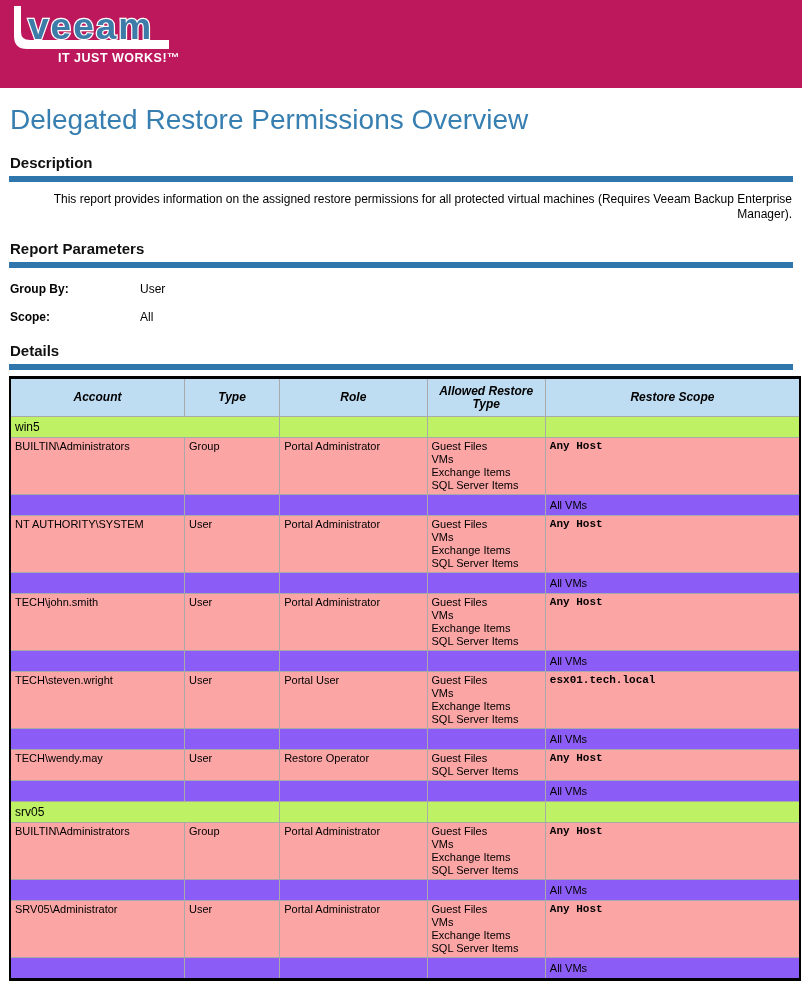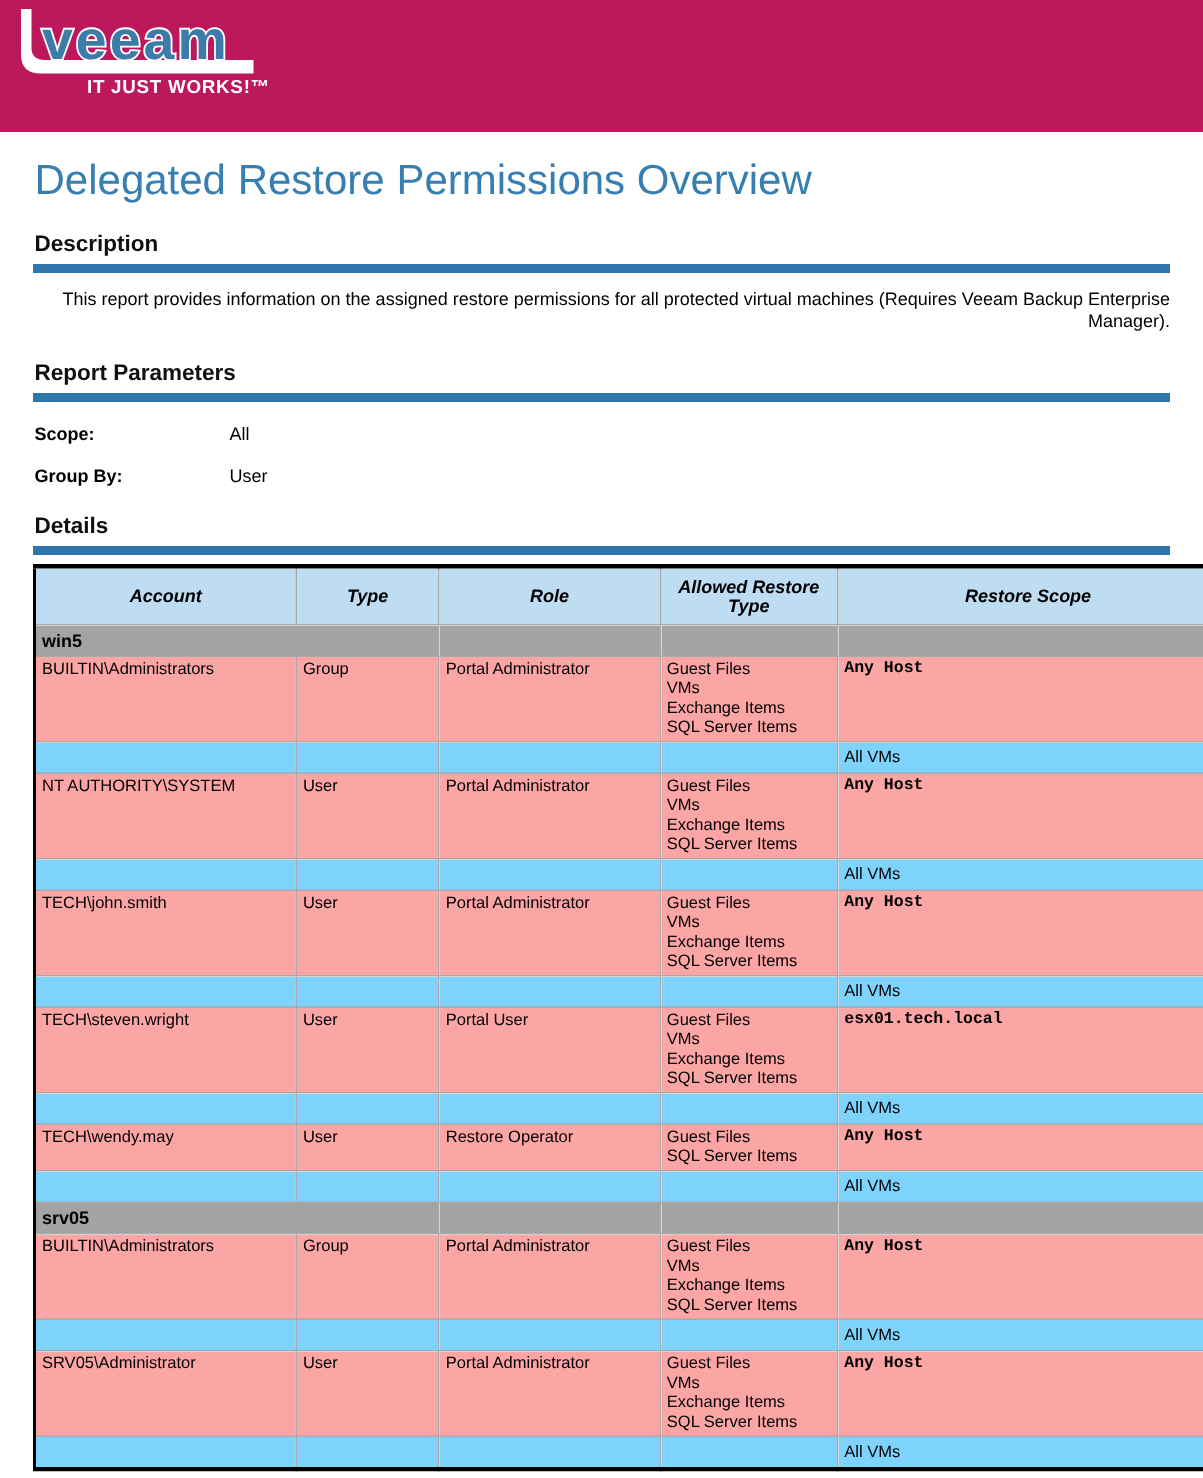--- a/index.html
+++ b/index.html
@@ -9,21 +9,21 @@
     color:#000;
   }
   
   .banner{
     height:88px;
     background:#be185d;
     overflow:hidden;
   }
   .logo-svg{display:block;margin:4px 0 0 8px;}
   
-  .content{padding:0 22px;}
+  .content{padding:0 9px;}
   .page-title{
     color:#377EB1;
     font-size:28px;
     font-weight:normal;
     margin:16px 0 0 1px;
     letter-spacing:0px;
   }
   .section-heading{
     font-size:15px;
     font-weight:bold;
@@ -67,30 +67,30 @@
   table.details th{
     background:#BEDCF2;
     font-size:12px;
     font-weight:bold;
     text-align:center;
     vertical-align:middle;
     height:33px;
     font-style:italic;
   }
   tr.group-row td{
-    background:#a3a3a3;
-    font-weight:bold;
+    background:#bef264;
+    font-weight:normal;
     font-size:12px;
     height:16px;
     vertical-align:middle;
   }
   tr.entry-row td{background:#fca5a5;}
   tr.entry-row td.scope-cell{font-weight:bold;font-family:Liberation Mono, monospace;}
   tr.sub-row td{
-    background:#7dd3fc;
+    background:#8b5cf6;
     height:16px;
     vertical-align:middle;
   }
   .allowed-line{display:block;}
 </style>
 </head>
 <body>
 
 <div class="banner">
   <svg class="logo-svg" width="190" height="64" viewBox="0 0 190 64">
@@ -105,26 +105,26 @@
   <h1 class="page-title">Delegated Restore Permissions Overview</h1>
 
   <h2 class="section-heading">Description</h2>
   <div class="section-bar"></div>
   <p class="desc-text">This report provides information on the assigned restore permissions for all protected virtual machines (Requires Veeam Backup Enterprise Manager).</p>
 
   <h2 class="section-heading">Report Parameters</h2>
   <div class="section-bar"></div>
   <div class="params">
     <div class="param-row">
+      <span class="param-label">Group By:</span>
+      <span class="param-value">User</span>
+    </div>
+    <div class="param-row">
       <span class="param-label">Scope:</span>
       <span class="param-value">All</span>
-    </div>
-    <div class="param-row">
-      <span class="param-label">Group By:</span>
-      <span class="param-value">User</span>
     </div>
   </div>
 
   <h2 class="section-heading">Details</h2>
   <div class="section-bar"></div>
 
   <table class="details">
     <colgroup id="details-colgroup">
         <col style="width: 174px;">
         <col style="width: 95px;">

